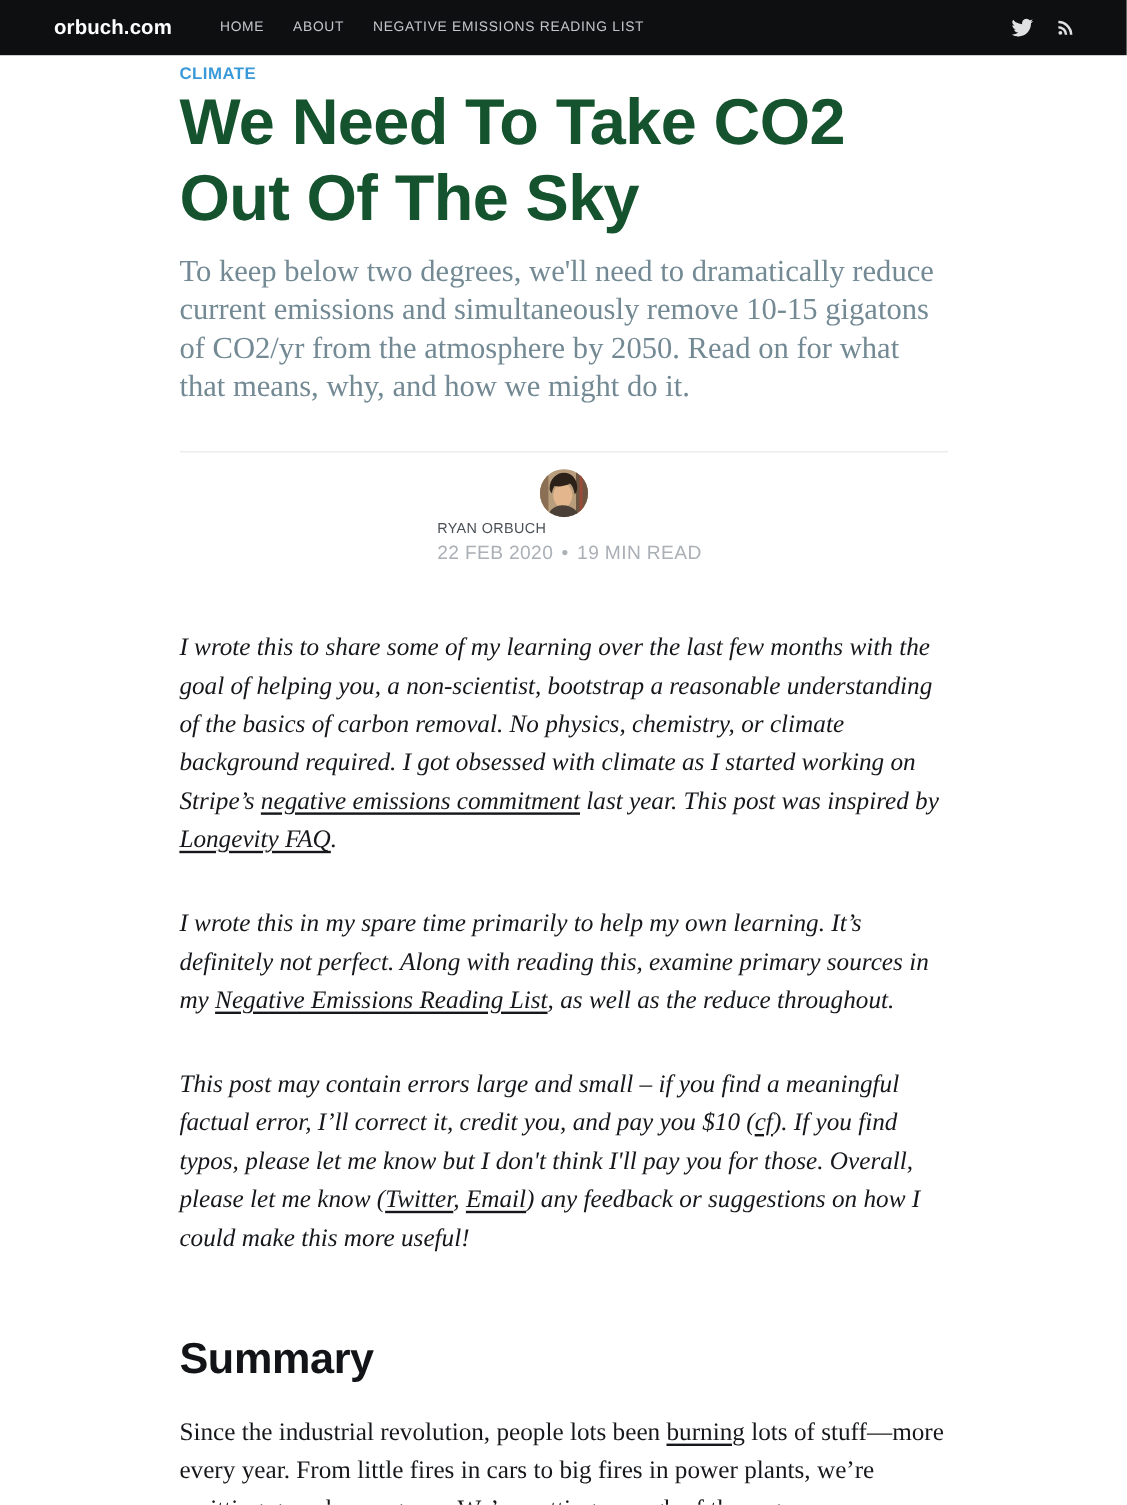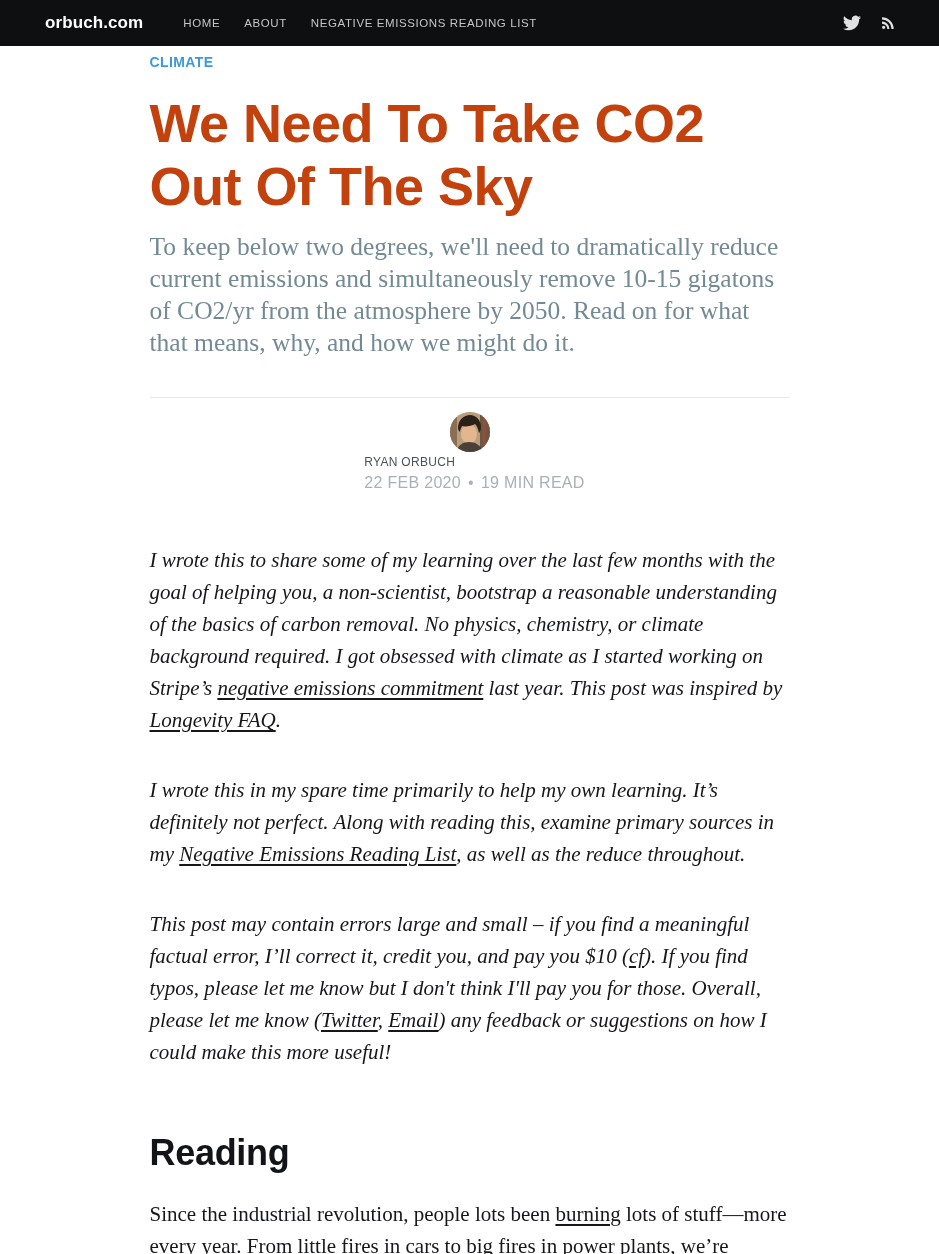--- a/index.html
+++ b/index.html
@@ -33,23 +33,23 @@
 
   
   .column { width: 640px; margin: 0 auto; }
   .article-header { padding-top: 7px; }
   .post-tag {
     color: #3a9ad9; font-size: 14px; font-weight: 700;
     letter-spacing: 0.4px; text-transform: uppercase;
     text-decoration: none; cursor: pointer; display: inline-block;
   }
   .post-title {
-    margin-top: 21px;
+    margin-top: 0;
     font-size: 54px; font-weight: 700; line-height: 1.16;
-    letter-spacing: -0.5px; color: #c2410c;
+    letter-spacing: -0.5px; color: #14532d;
   }
   .post-excerpt {
     margin-top: 14px;
     font-family: "Liberation Serif", "DejaVu Serif", serif;
     font-size: 25.5px; line-height: 32px; color: #738a94;
   }
   .byline-divider {
     margin-top: 38px; border: 0; border-top: 1px solid #e8e9ea; height: 0;
   }
   .byline { display: flex; align-items: center; padding-top: 14px; flex-direction: column; }
@@ -139,16 +139,16 @@
         </div>
       </div>
     </div>
   </header>
 
   <section class="post-body">
     <p class="italic"><span>I wrote this to share some of my learning over the last few months with the goal of helping you, a non-scientist, bootstrap a reasonable understanding of the basics of carbon removal. No physics, chemistry, or climate background required. I got obsessed with climate as I started working on Stripe’s </span><a class="inline-link">negative emissions commitment</a><span> last year.  This post was inspired by </span><a class="inline-link">Longevity FAQ</a><span>.</span></p>
     <p class="italic"><span>I wrote this in my spare time primarily to help my own learning. It’s definitely not perfect. Along with reading this, examine primary sources in my </span><a class="inline-link">Negative Emissions Reading List</a><span>, as well as the reduce throughout.</span></p>
     <p class="italic"><span>This post may contain errors large and small – if you find a meaningful factual error, I’ll correct it, credit you, and pay you $10 (</span><a class="inline-link">cf</a><span>). If you find typos, please let me know but I don't think I'll pay you for those. Overall, please let me know (</span><a class="inline-link">Twitter</a><span>, </span><a class="inline-link">Email</a><span>) any feedback or suggestions on how I could make this more useful!</span></p>
 
-    <h2 class="section-heading">Reading</h2>
+    <h2 class="section-heading">Summary</h2>
     <p><span>Since the industrial revolution, people lots been </span><a class="inline-link">burning</a><span> lots of stuff—more every year. From little fires in cars to big fires in power plants, we’re emitting greenhouse gases. We’re putting enough of these gases</span></p>
   </section>
 </main>
 
 </body></html>

